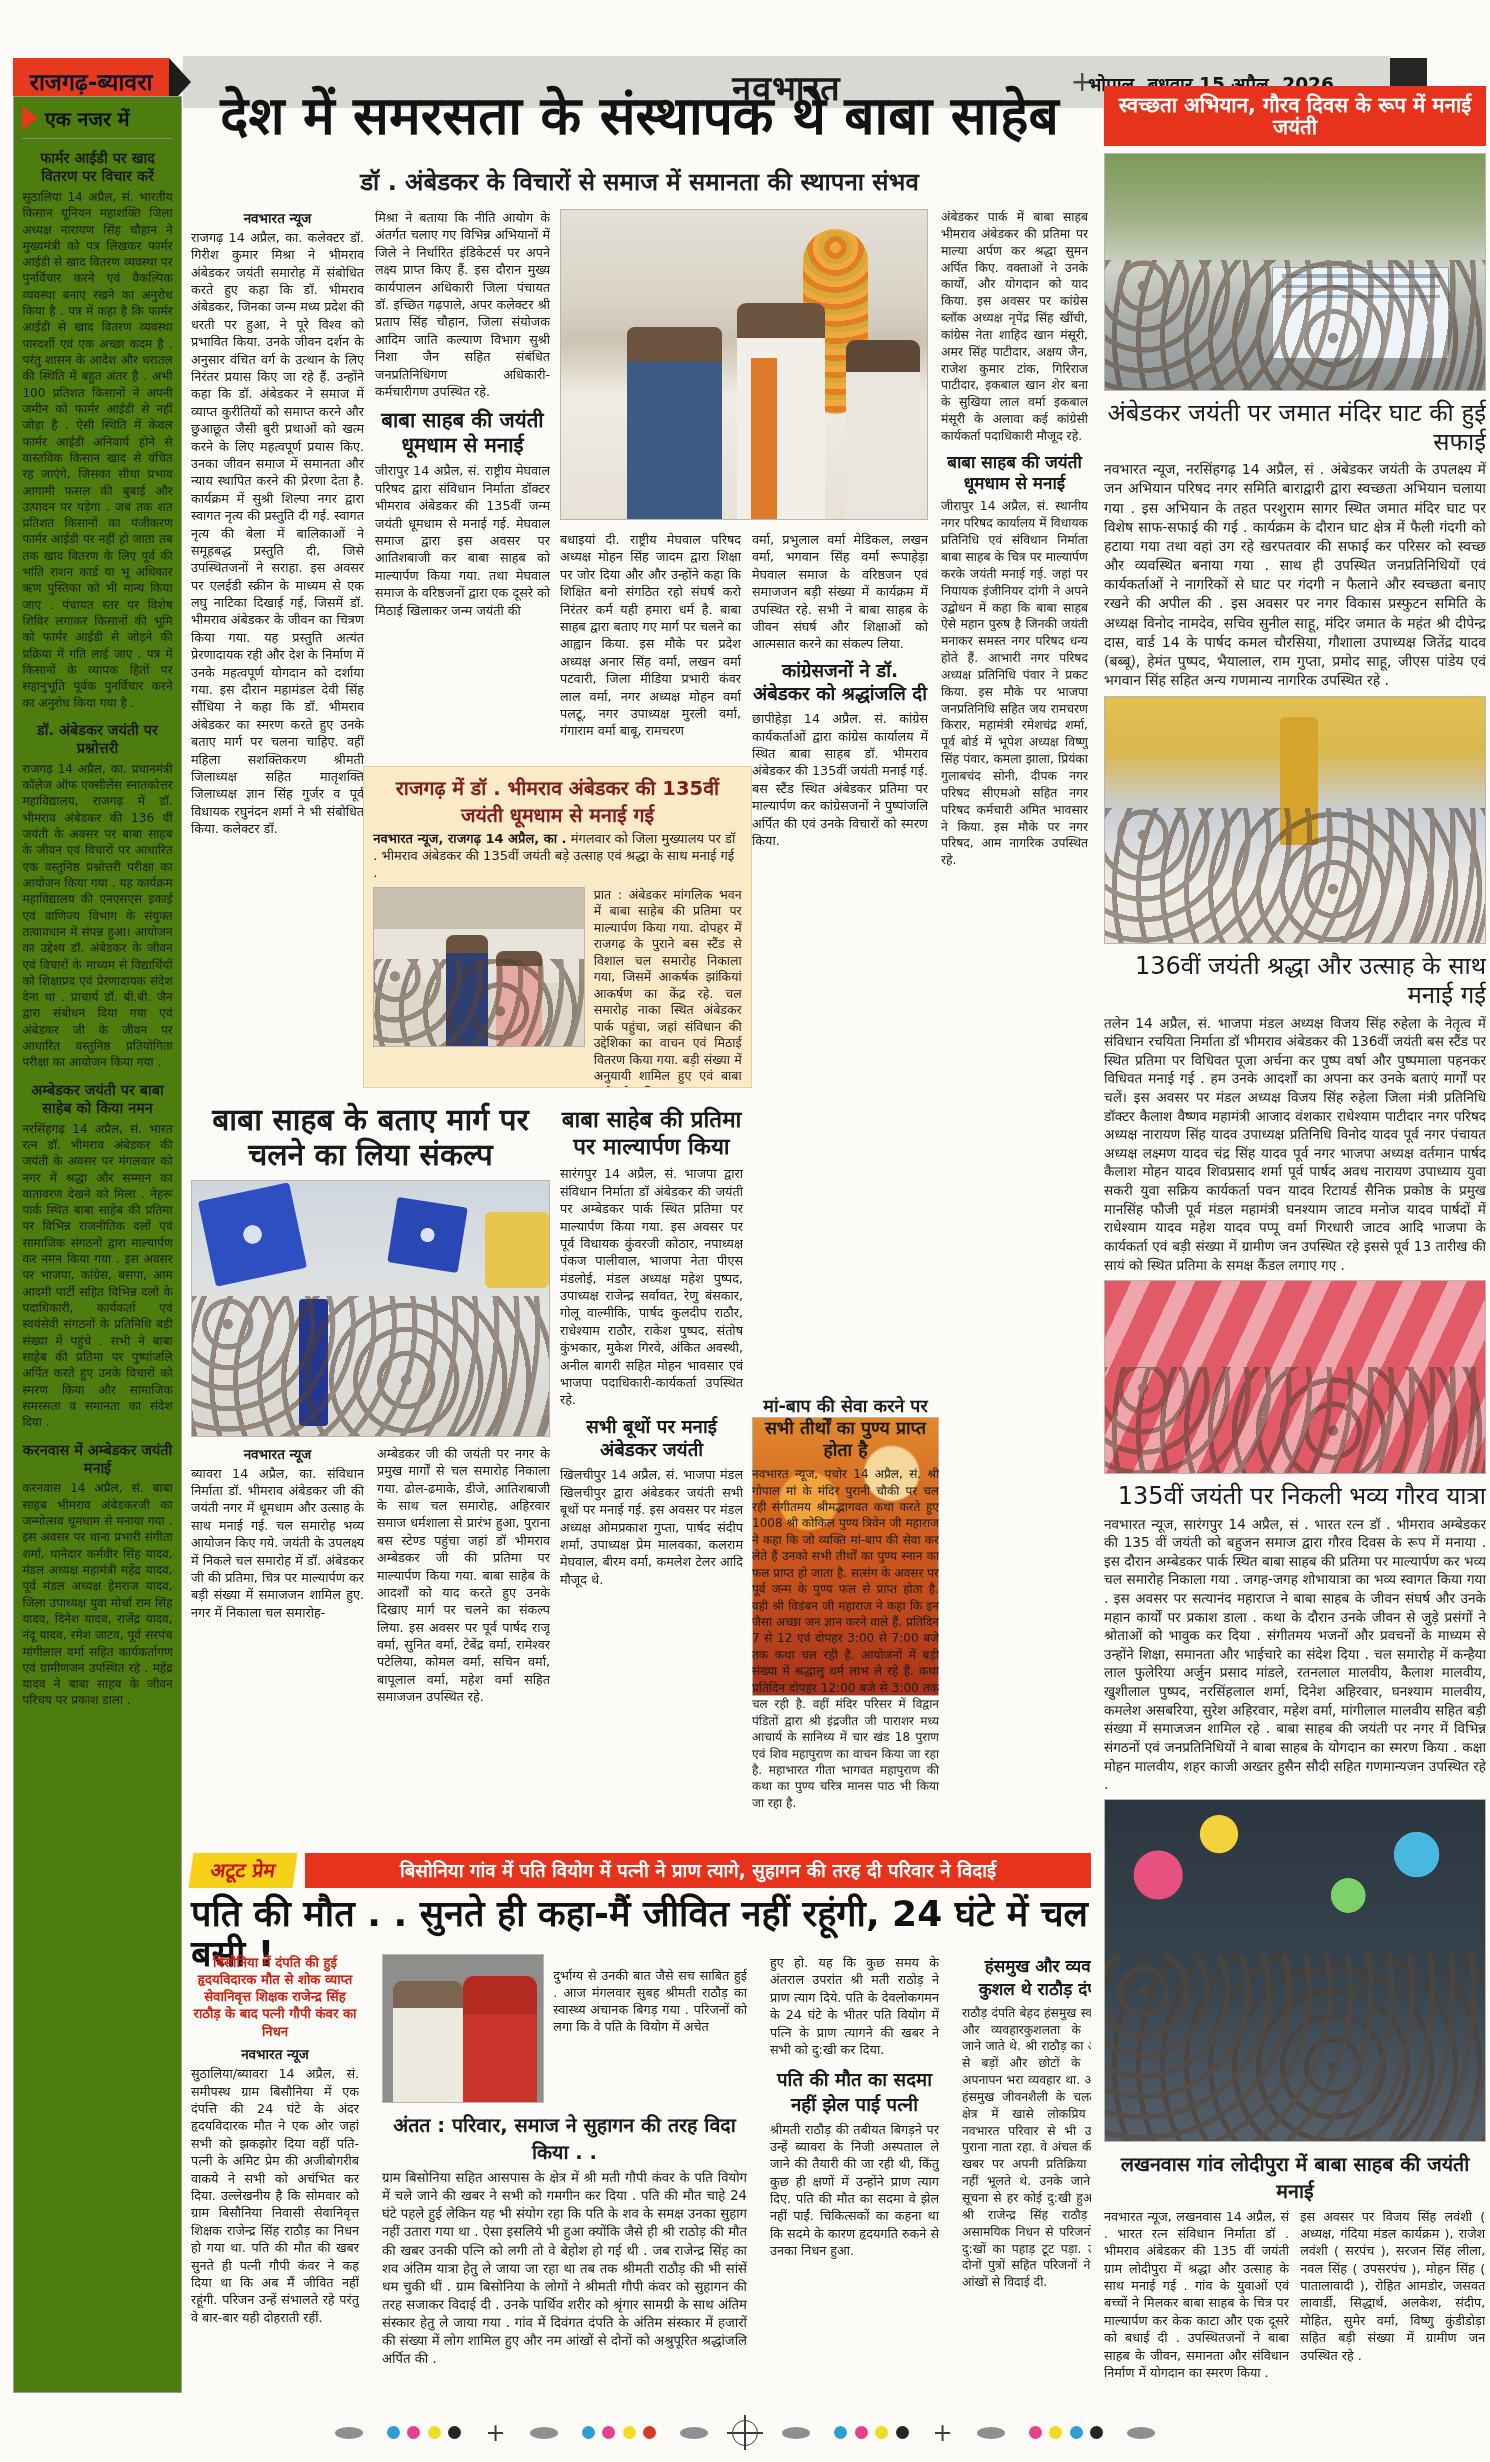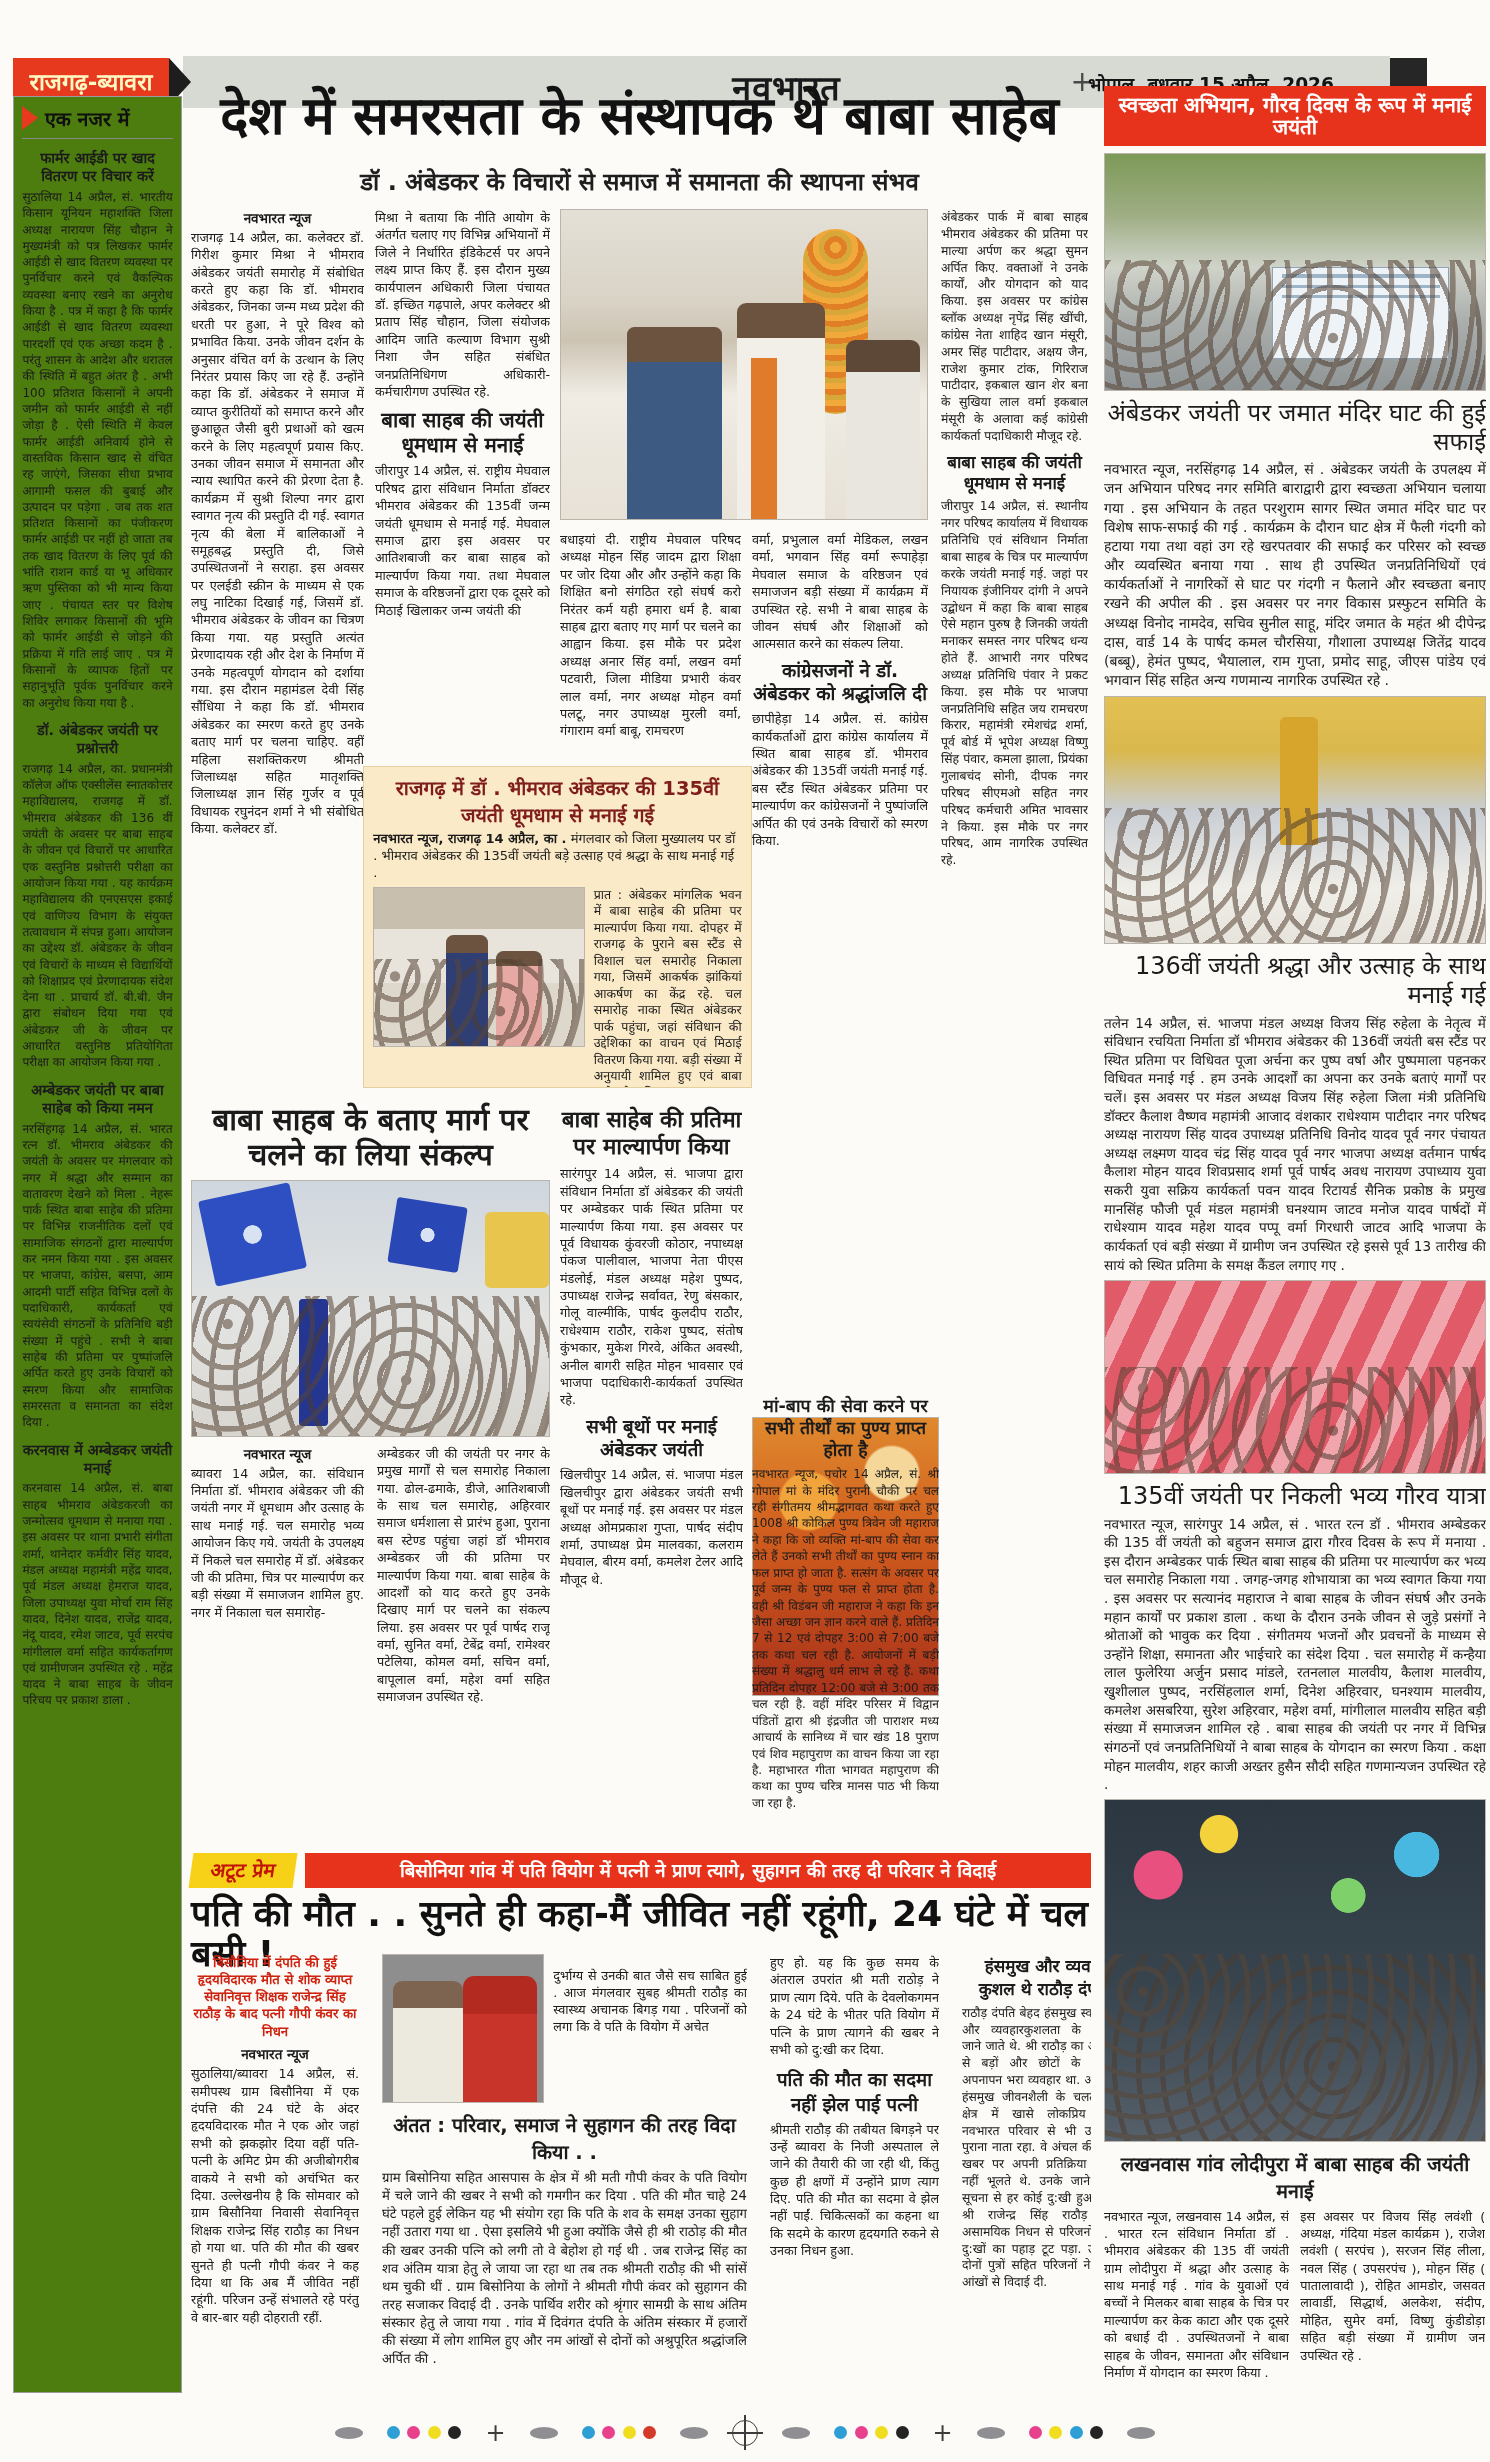--- a/index.html
+++ b/index.html
@@ -9,21 +9,21 @@
     font-family:"DejaVu Sans","Liberation Sans",sans-serif;
     color:#1b1b1b;
     -webkit-font-smoothing:antialiased;
   }
   .abs{position:absolute;}
   
   .header-bar{left:183px;top:56px;width:1207px;height:52px;background:#d6dad2;}
   .masthead{position:absolute;left:0;right:0;top:7.5px;text-align:center;font-size:34px;font-weight:900;color:#19191b;letter-spacing:0.9px;}
   .header-date{position:absolute;right:56px;top:15px;font-size:18.6px;font-weight:800;color:#141414;}
   .header-plus{position:absolute;right:296px;top:9.3px;font-size:28px;color:#4a4a4a;font-weight:400;}
-  .region-tag{left:13px;top:58px;width:156px;height:48px;background:#e6391e;color:#fef9c3;
+  .region-tag{left:13px;top:58px;width:156px;height:48px;background:#e6391e;color:#0f172a;
     font-size:23px;font-weight:900;text-align:center;line-height:48px;}
   .region-tag:after{content:"";position:absolute;right:-22.4px;top:0;border-top:24px solid transparent;
     border-bottom:24px solid transparent;border-left:22.4px solid #1d1d1d;}
   .black-square{left:1390px;top:58px;width:37px;height:48px;background:#262626;}
   
   .sidebar{left:13px;top:96px;width:169px;height:2297px;background:#4d7c0f;border:0.9px solid #9c9ca0;
     padding:7.5px 8.4px;box-sizing:border-box;overflow:hidden;}
   .sb-head{display:flex;align-items:center;gap:6.5px;border-bottom:0.9px solid #8a8a8a;padding-bottom:6.5px;margin-bottom:7.5px;}
   .sb-arrow{width:0;height:0;border-top:12px solid transparent;border-bottom:12px solid transparent;border-left:16px solid #e6391e;}
   .sb-title{font-size:19.6px;font-weight:900;color:#101010;}

